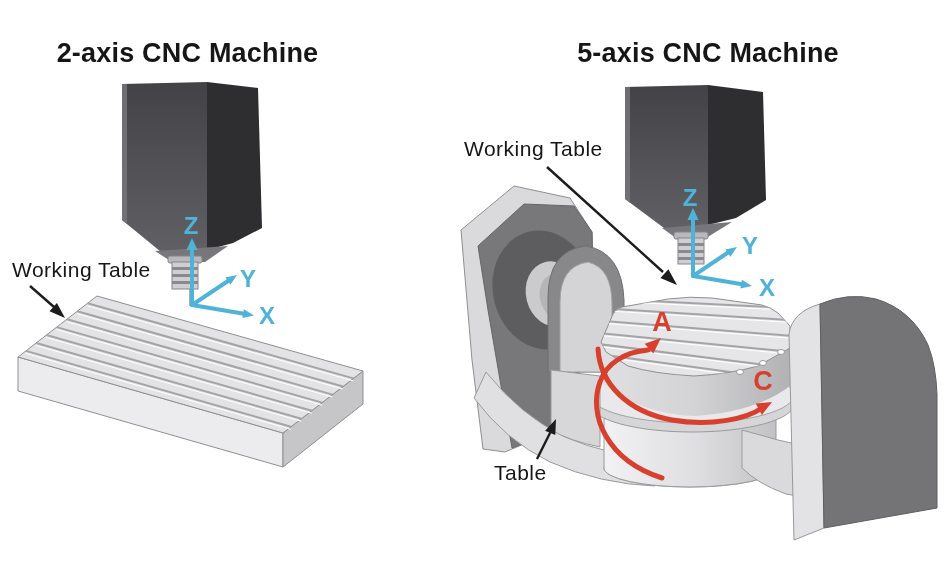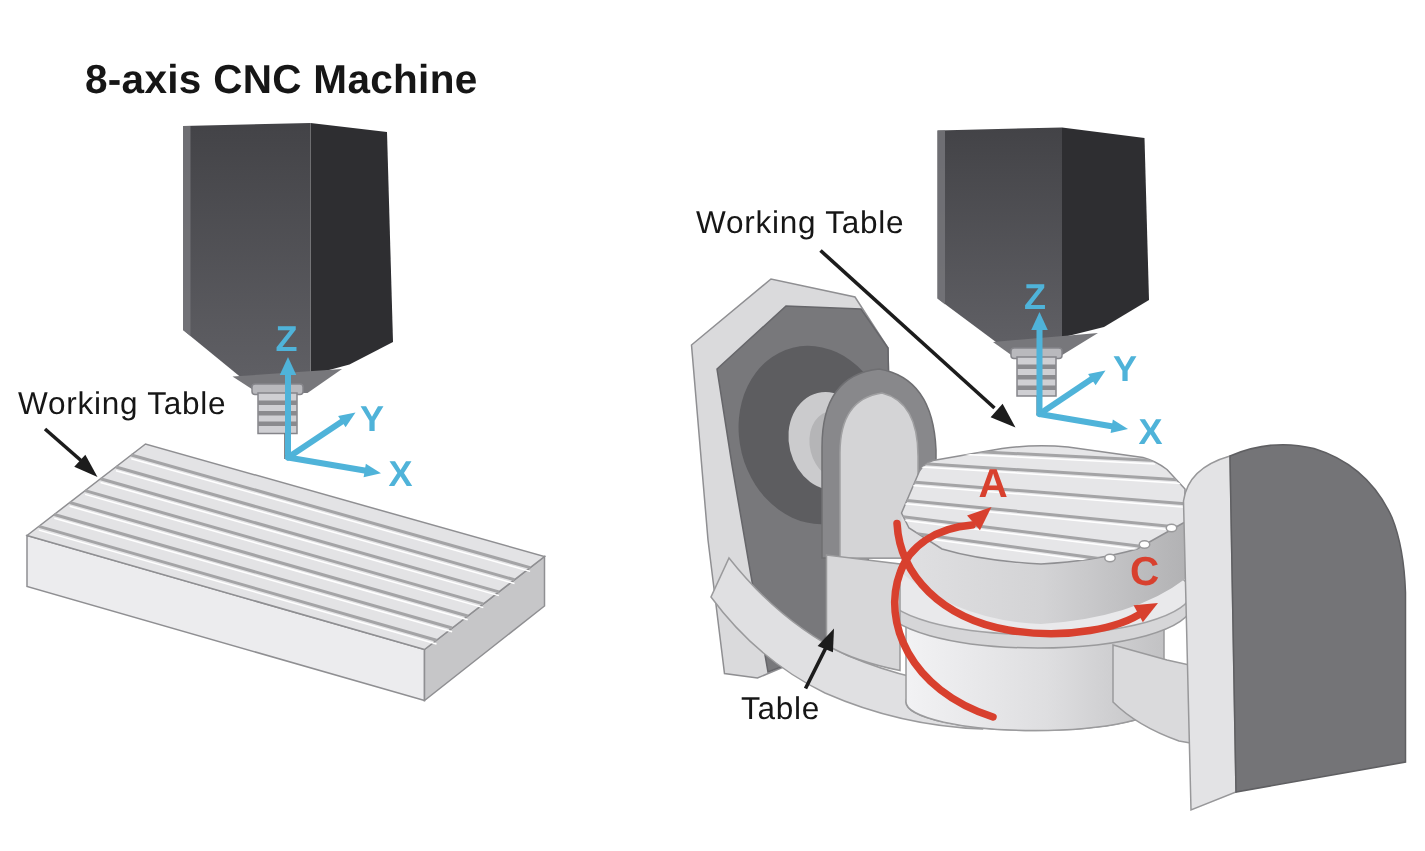--- a/index.html
+++ b/index.html
@@ -193,19 +193,20 @@
         <line class="blkArrow" x1="547" y1="167" x2="663" y2="272"></line>
         <polygon points="677,285 660.4,278.1 668.4,269.2" fill="#1c1c1c"></polygon>
       </g>
       <g>
         <line class="blkArrow" x1="537" y1="459" x2="551" y2="431"></line>
         <polygon points="556,419 555.3,434.9 545.1,430.7" fill="#1c1c1c"></polygon>
       </g>
     </g>
   </svg>
 
-  <div class="panel-title" style="left:40px;top:38px;width:295px;">8-axis CNC Machine</div>
+  <div class="panel-title" style="left:40px;top:38px;width:295px;">2-axis CNC Machine</div>
+  <div class="panel-title" style="left:560px;top:38px;width:296px;">5-axis CNC Machine</div>
 
   <div class="callout" style="left:12px;top:258px;">Working Table</div>
   <div class="callout" style="left:464px;top:137px;">Working Table</div>
   <div class="callout" style="left:494px;top:461px;">Table</div>
 
 </div>
 
 </body></html>

